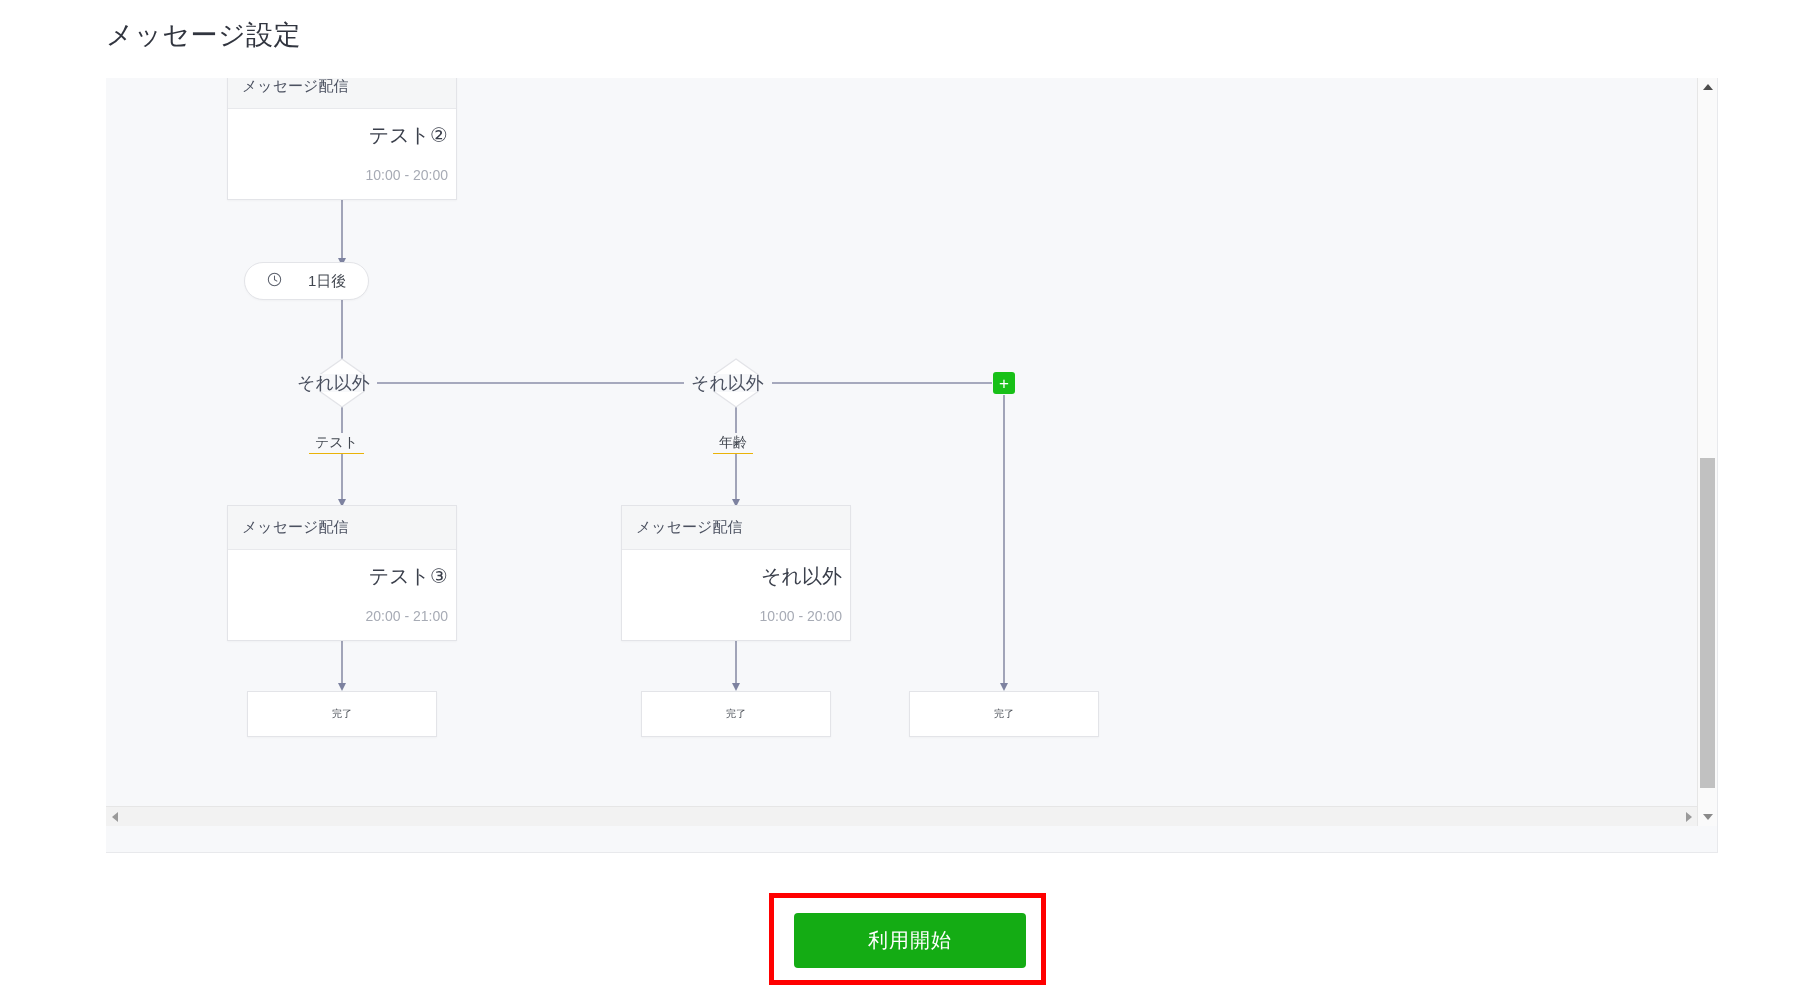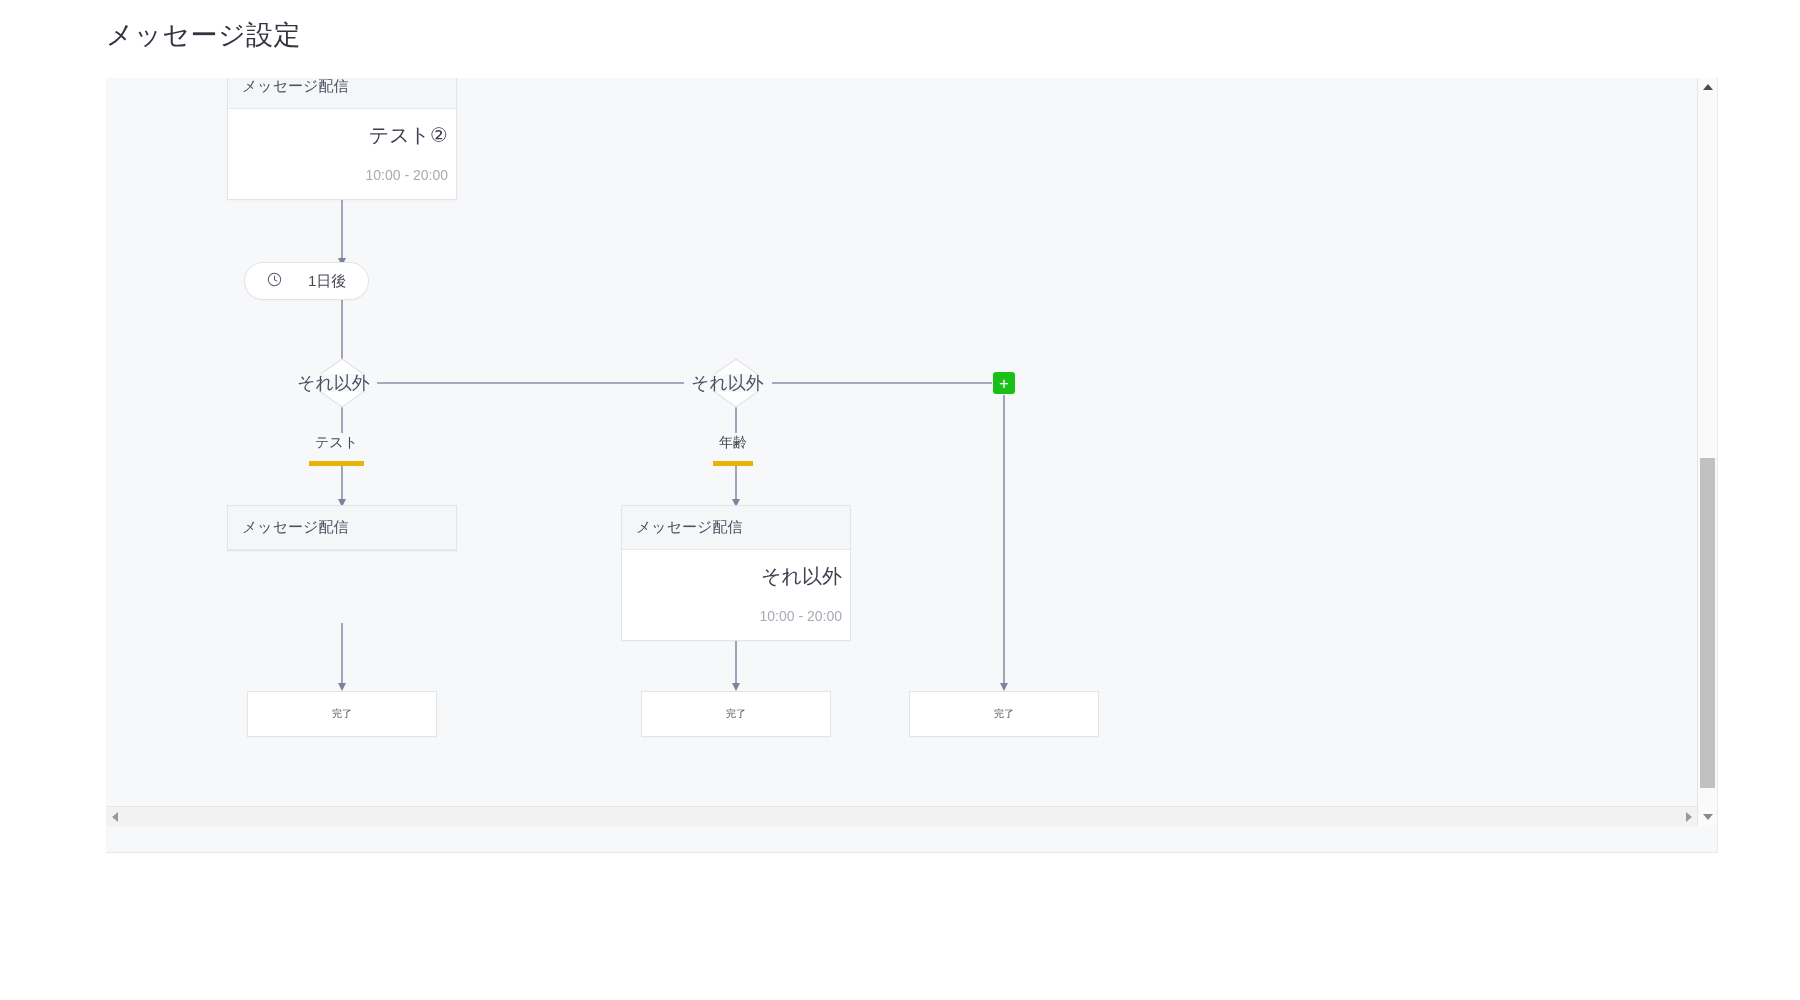--- a/index.html
+++ b/index.html
@@ -224,22 +224,22 @@
     background: #f7f8fa;
     padding: 0 7px;
     white-space: nowrap;
     line-height: 18px;
   }
   .branch-label {
     position: absolute;
     font-size: 14px;
     color: #41464f;
     background: #f7f8fa;
-    padding: 0 6px 10px 6px;
-    border-bottom: 5px solid #eab308;
+    padding: 0 6px 2px 6px;
+    border-bottom: 1px solid #eab308;
     white-space: nowrap;
     line-height: 18px;
   }
 
   
   .cta-wrap {
     position: absolute;
     left: 769px;
     top: 893px;
     width: 277px;
@@ -328,20 +328,24 @@
       <div class="edge-label" style="left:184px; top:296px;">それ以外</div>
       <div class="edge-label" style="left:578px; top:296px;">それ以外</div>
 
       <div class="branch-label" style="left:203px; top:355px;">テスト</div>
       <div class="branch-label" style="left:607px; top:355px;">年齢</div>
 
       <div class="add-button" style="left:887px; top:294px;">+</div>
 
       <div class="msg-card" style="left:121px; top:427px;">
         <div class="msg-card-header">メッセージ配信</div>
+        <div class="msg-card-body">
+          <div class="msg-card-title">テスト③</div>
+          <div class="msg-card-time">20:00 - 21:00</div>
+        </div>
       </div>
 
       <div class="msg-card" style="left:515px; top:427px;">
         <div class="msg-card-header">メッセージ配信</div>
         <div class="msg-card-body">
           <div class="msg-card-title">それ以外</div>
           <div class="msg-card-time">10:00 - 20:00</div>
         </div>
       </div>
 
@@ -357,14 +361,17 @@
     </div>
 
     <div class="vscrollbar">
       <div class="vscroll-arrow-up"></div>
       <div class="vscroll-thumb"></div>
       <div class="vscroll-arrow-down"></div>
     </div>
 
   </div>
 
+  <div class="cta-wrap">
+    <button class="cta-button">利用開始</button>
+  </div>
 
 </div>
 
 </body></html>

